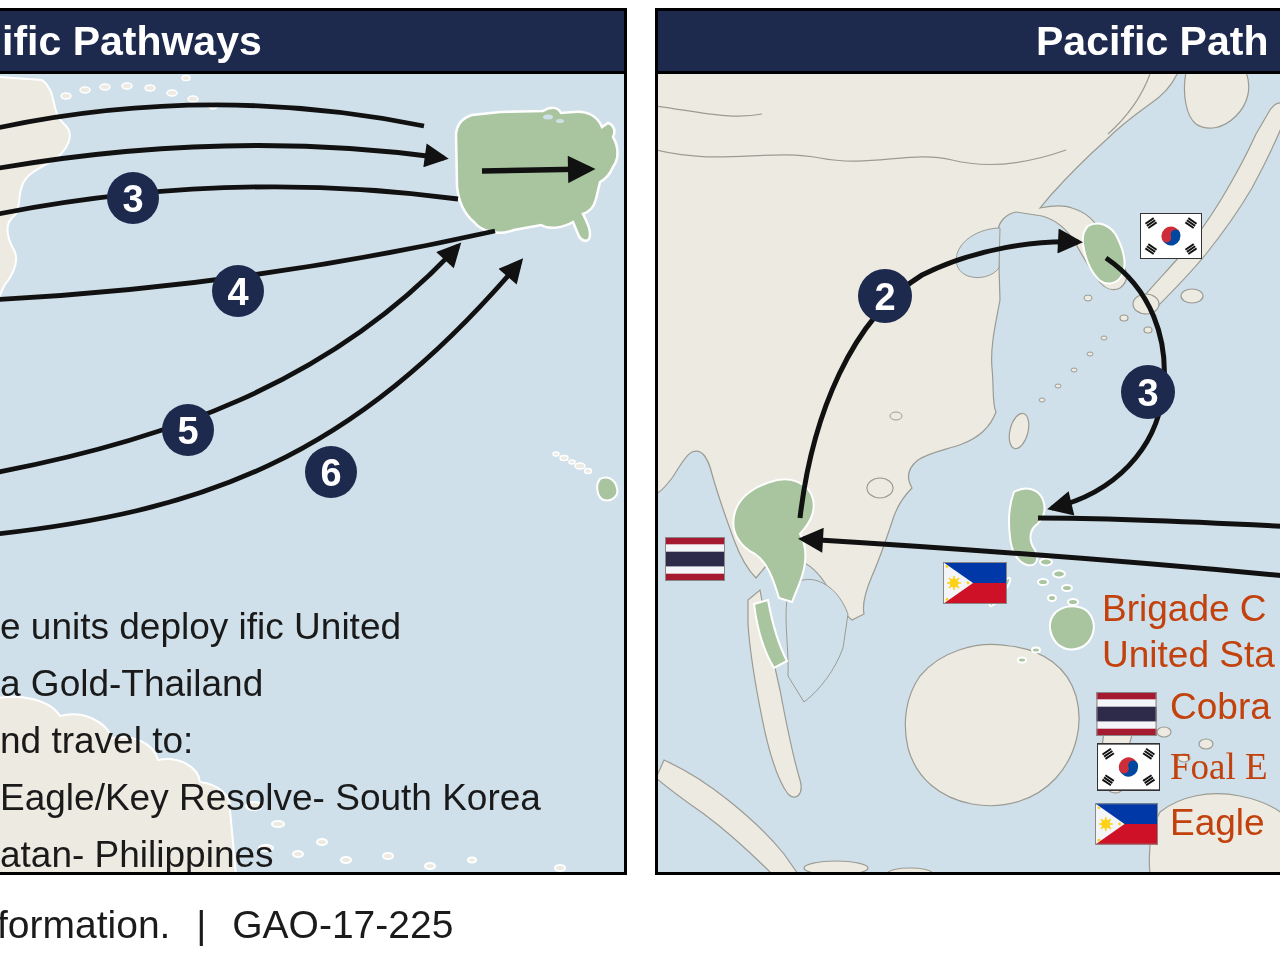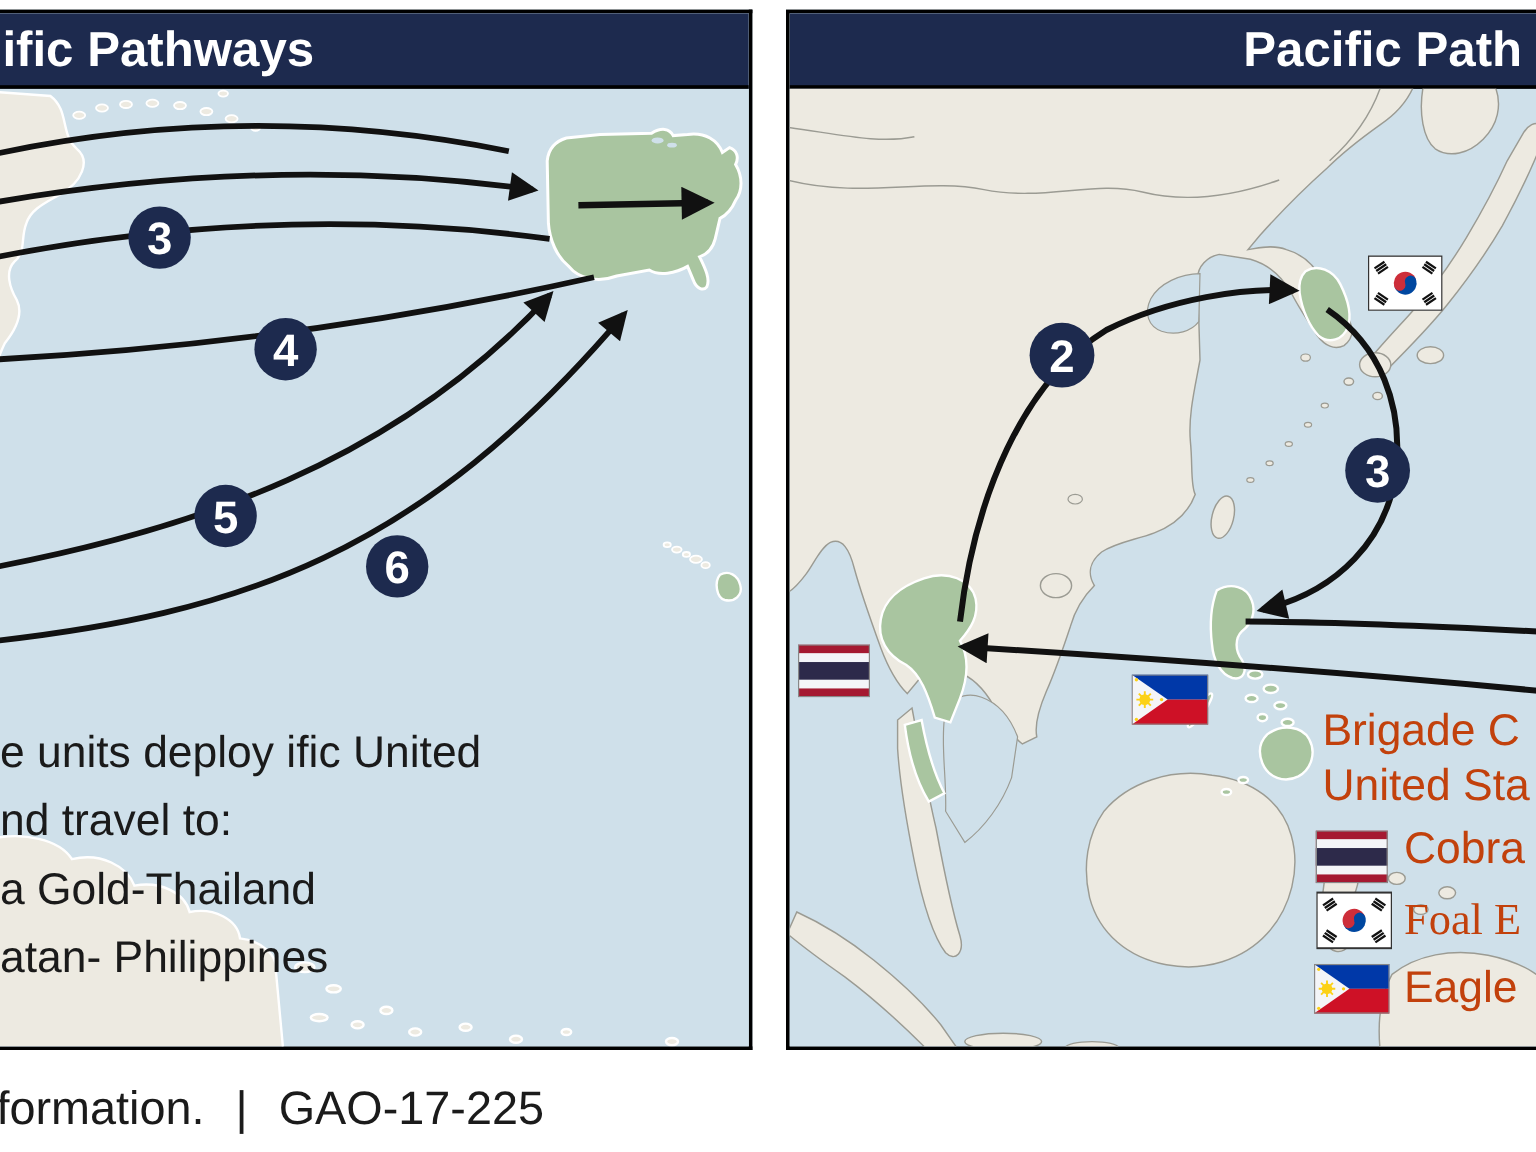--- a/index.html
+++ b/index.html
@@ -124,22 +124,23 @@
         </g>
         <g>
           <circle cx="331" cy="472" r="26" fill="#1d2a4e"></circle>
           <text class="cnum" x="331" y="486">6</text>
         </g>
       </g>
     </svg>
 
     <div class="note">
       <div>e units deploy ific United</div>
+      <div>a Gold-Thailand</div>
       <div>nd travel to:</div>
-      <div>a Gold-Thailand</div>
+      <div>Eagle/Key Resolve- South Korea</div>
       <div>atan- Philippines</div>
     </div>
   </div>
 </div>
 
 <div class="panel panel-right">
   <div class="titlebar tr">Pacific Path</div>
   <div class="map-wrap">
     <svg width="637" height="798" viewBox="0 0 637 798">
       <defs>

